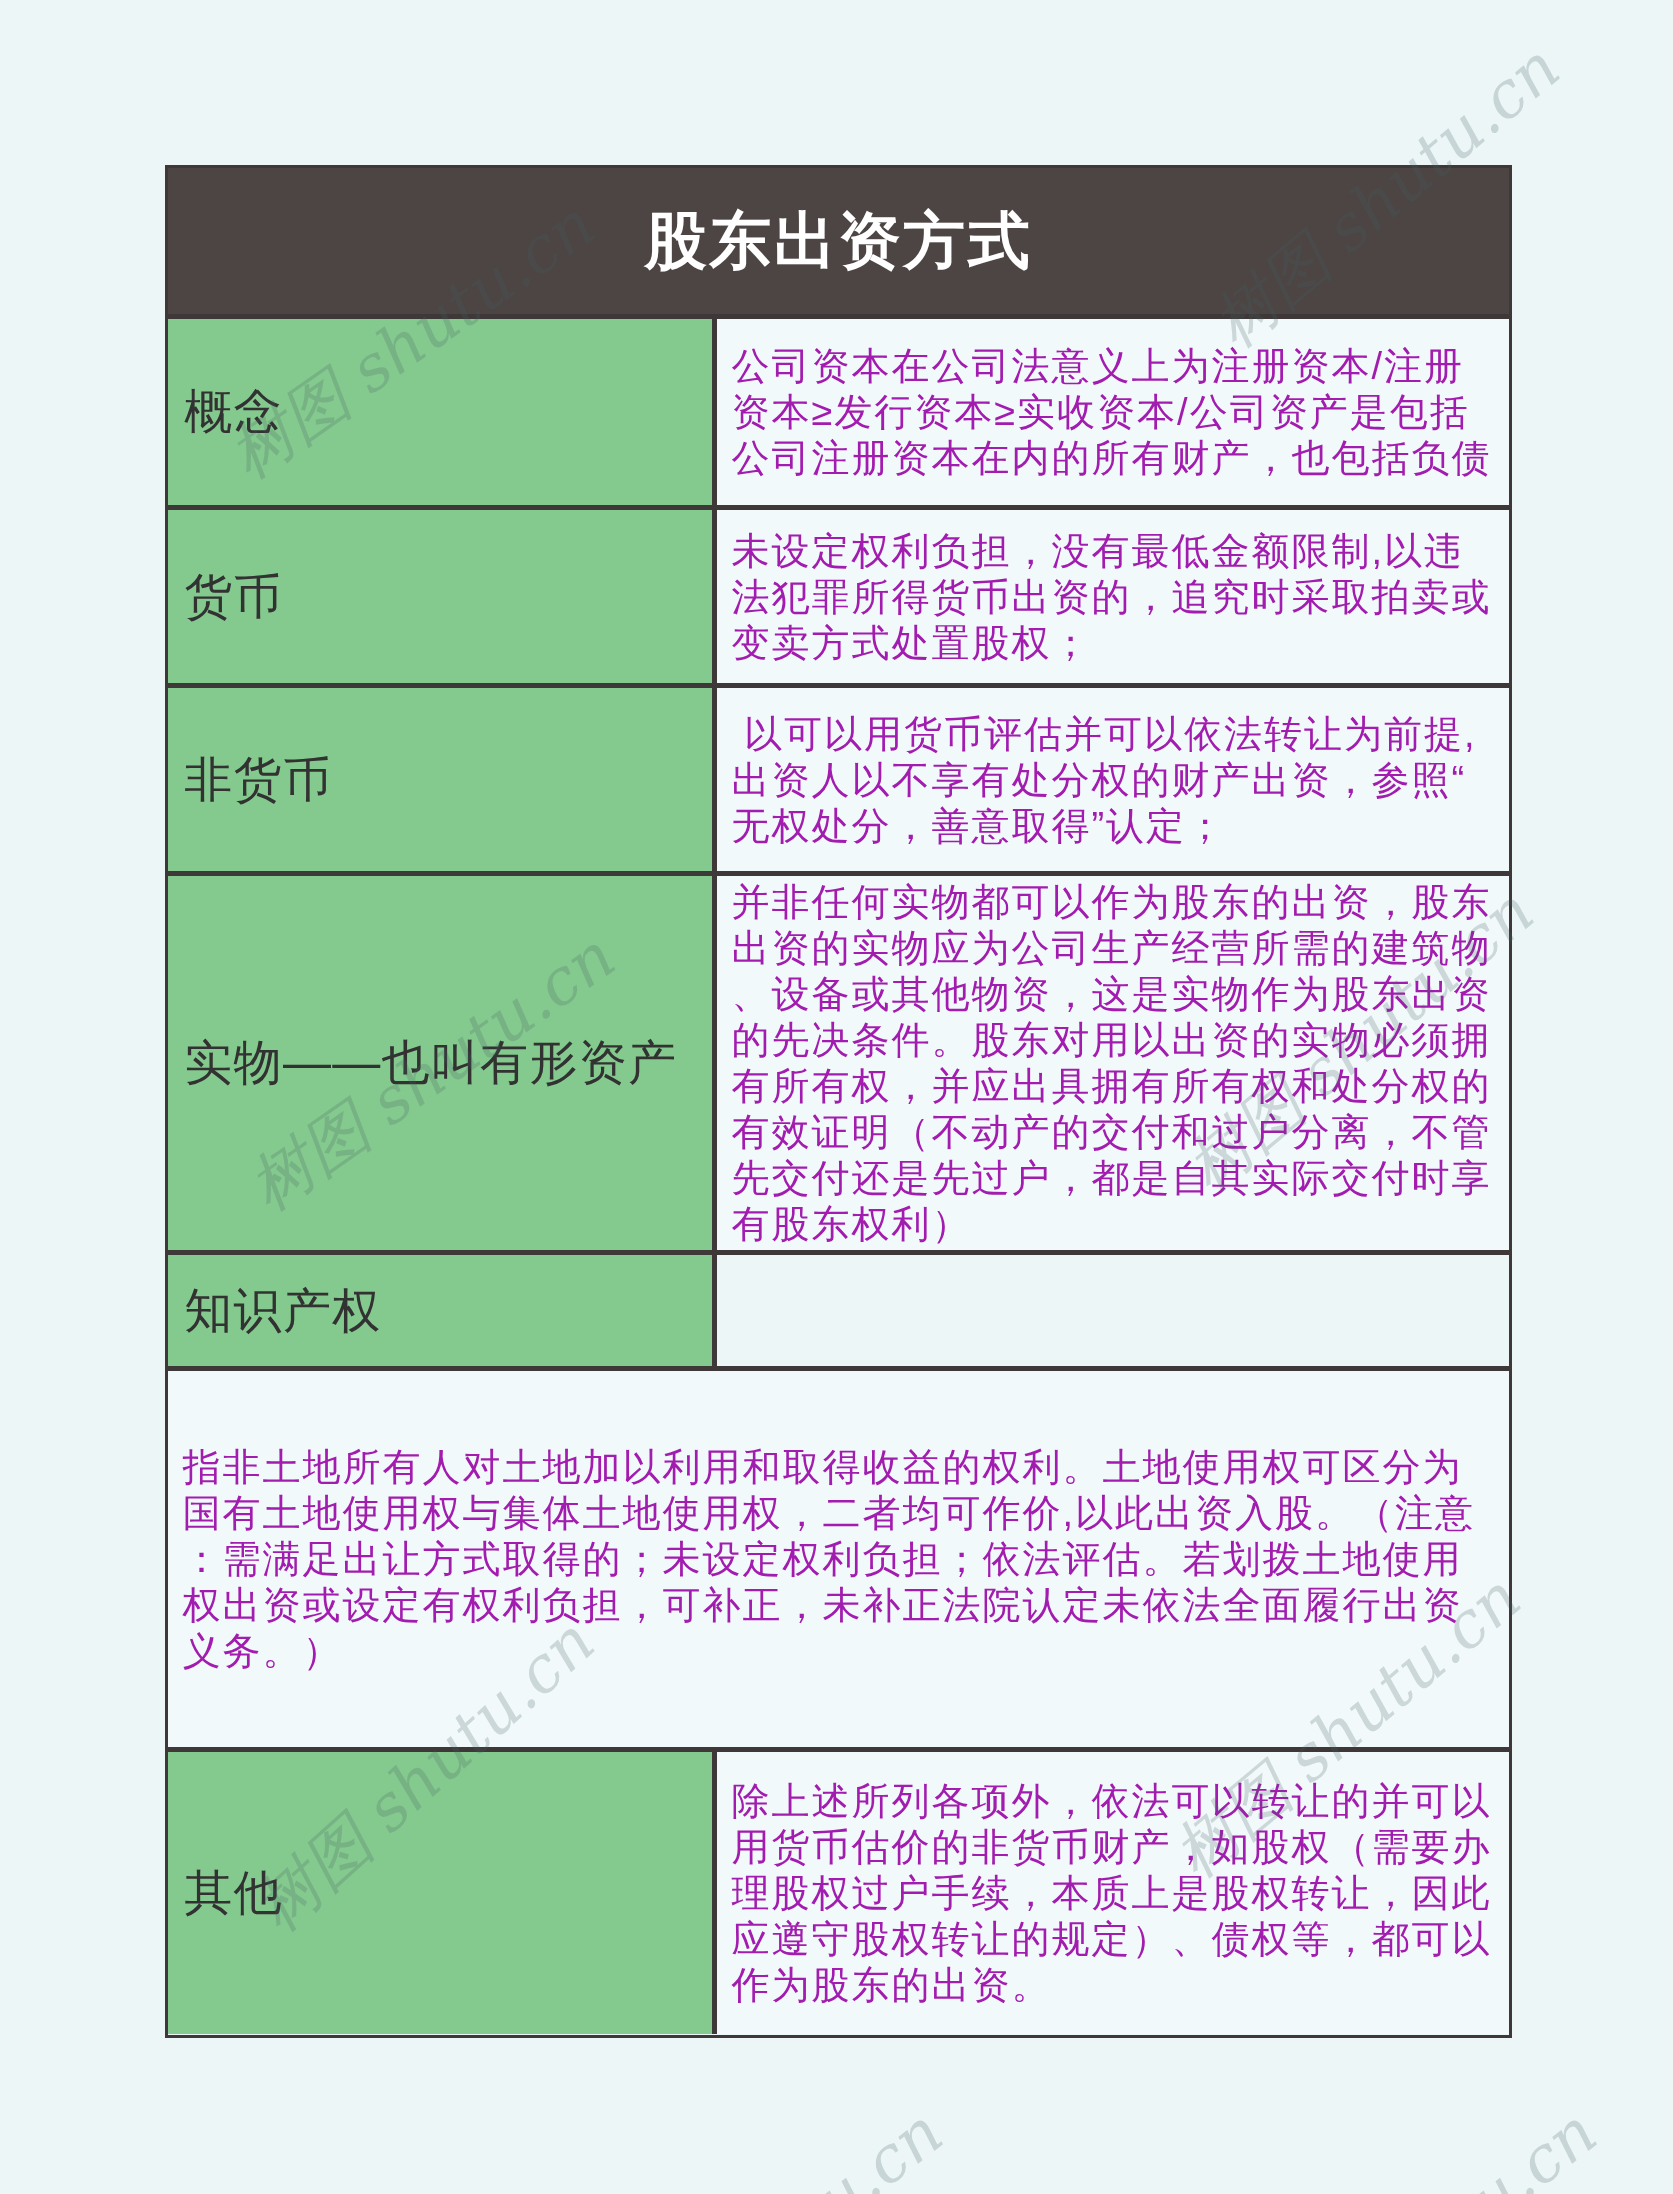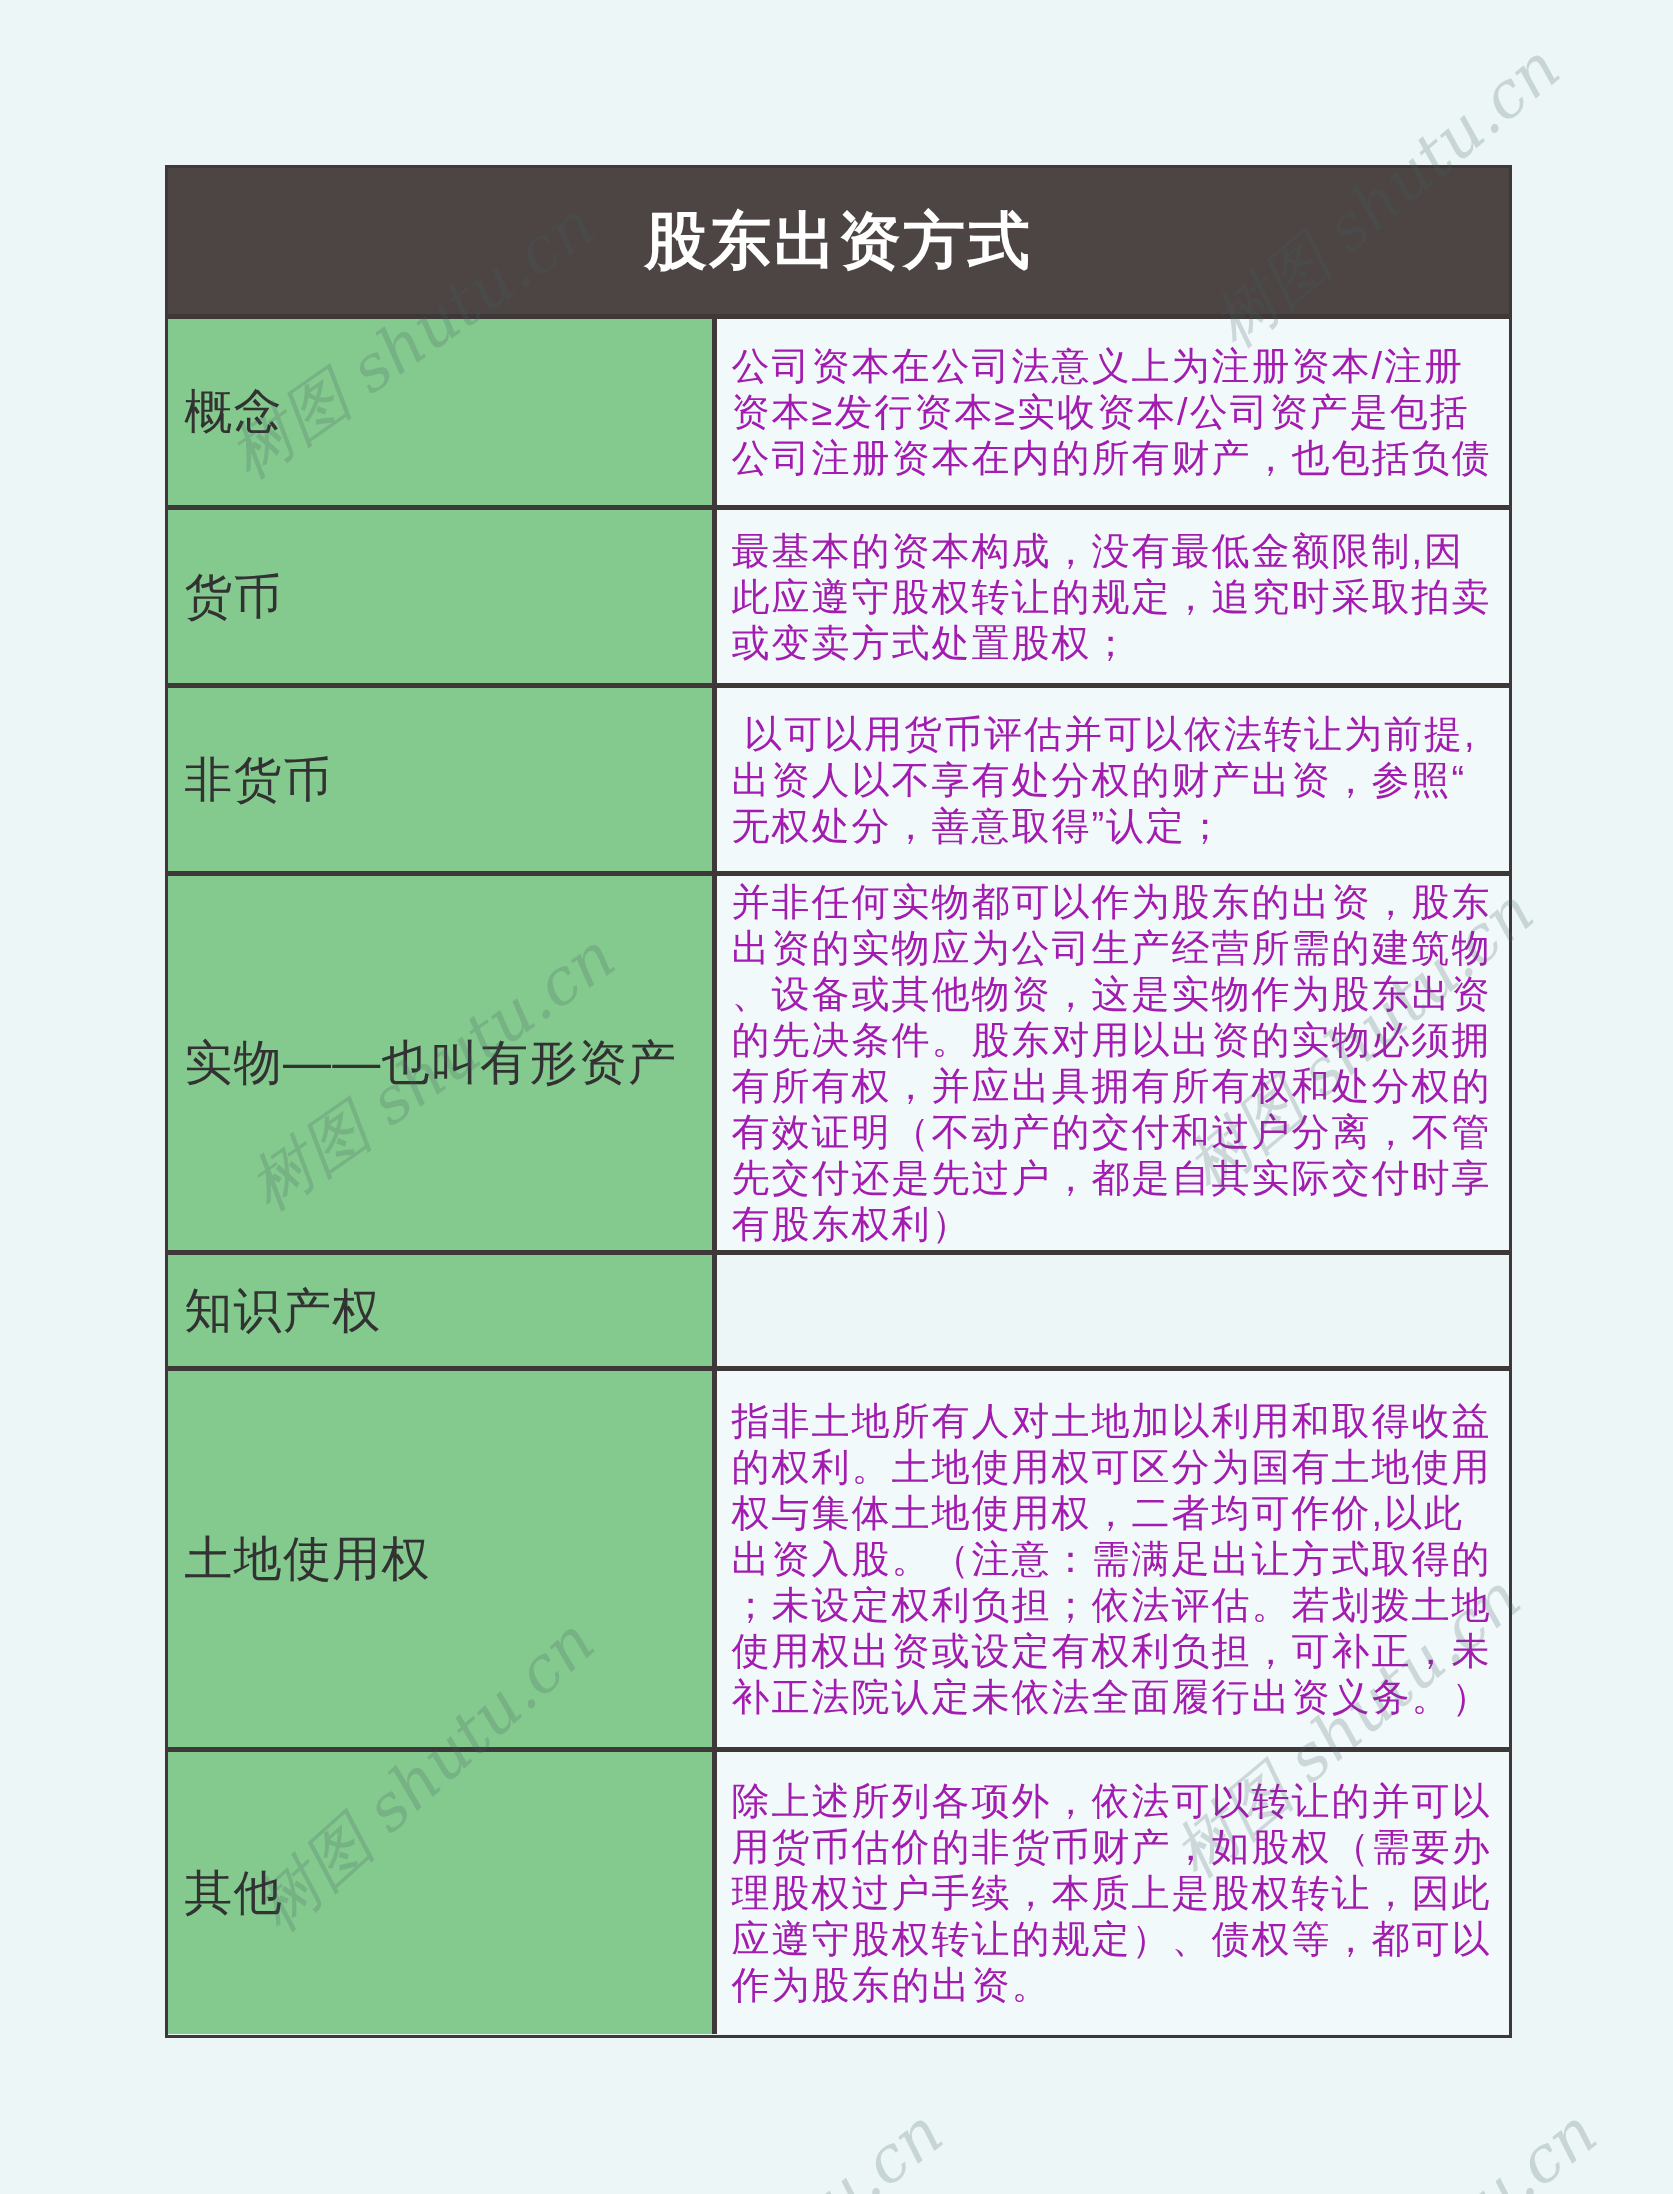--- a/index.html
+++ b/index.html
@@ -138,21 +138,21 @@
     <div class="cell-content">
       <span>公司资本在公司法意义上为注册资本/注册资本≥发行资本≥实收资本/公司资产是包括公司注册资本在内的所有财产，也包括负债</span>
     </div>
   </div>
 
   <div class="row r1">
     <div class="cell-label">
       <span>货币</span>
     </div>
     <div class="cell-content">
-      <span>最基本的资本构成，没有最低金额限制,因此应遵守股权转让的规定，追究时采取拍卖或变卖方式处置股权；</span>
+      <span>未设定权利负担，没有最低金额限制,以违法犯罪所得货币出资的，追究时采取拍卖或变卖方式处置股权；</span>
     </div>
   </div>
 
   <div class="row r2">
     <div class="cell-label">
       <span>非货币</span>
     </div>
     <div class="cell-content">
       <span> 以可以用货币评估并可以依法转让为前提,出资人以不享有处分权的财产出资，参照“无权处分，善意取得”认定；</span>
     </div>
@@ -167,23 +167,20 @@
     </div>
   </div>
 
   <div class="row r4">
     <div class="cell-label">
       <span>知识产权</span>
     </div>
   </div>
 
   <div class="row r5">
-    <div class="cell-label">
-      <span>土地使用权</span>
-    </div>
     <div class="cell-content">
       <span>指非土地所有人对土地加以利用和取得收益的权利。土地使用权可区分为国有土地使用权与集体土地使用权，二者均可作价,以此出资入股。（注意：需满足出让方式取得的；未设定权利负担；依法评估。若划拨土地使用权出资或设定有权利负担，可补正，未补正法院认定未依法全面履行出资义务。）</span>
     </div>
   </div>
 
   <div class="row r6">
     <div class="cell-label">
       <span>其他</span>
     </div>
     <div class="cell-content">

